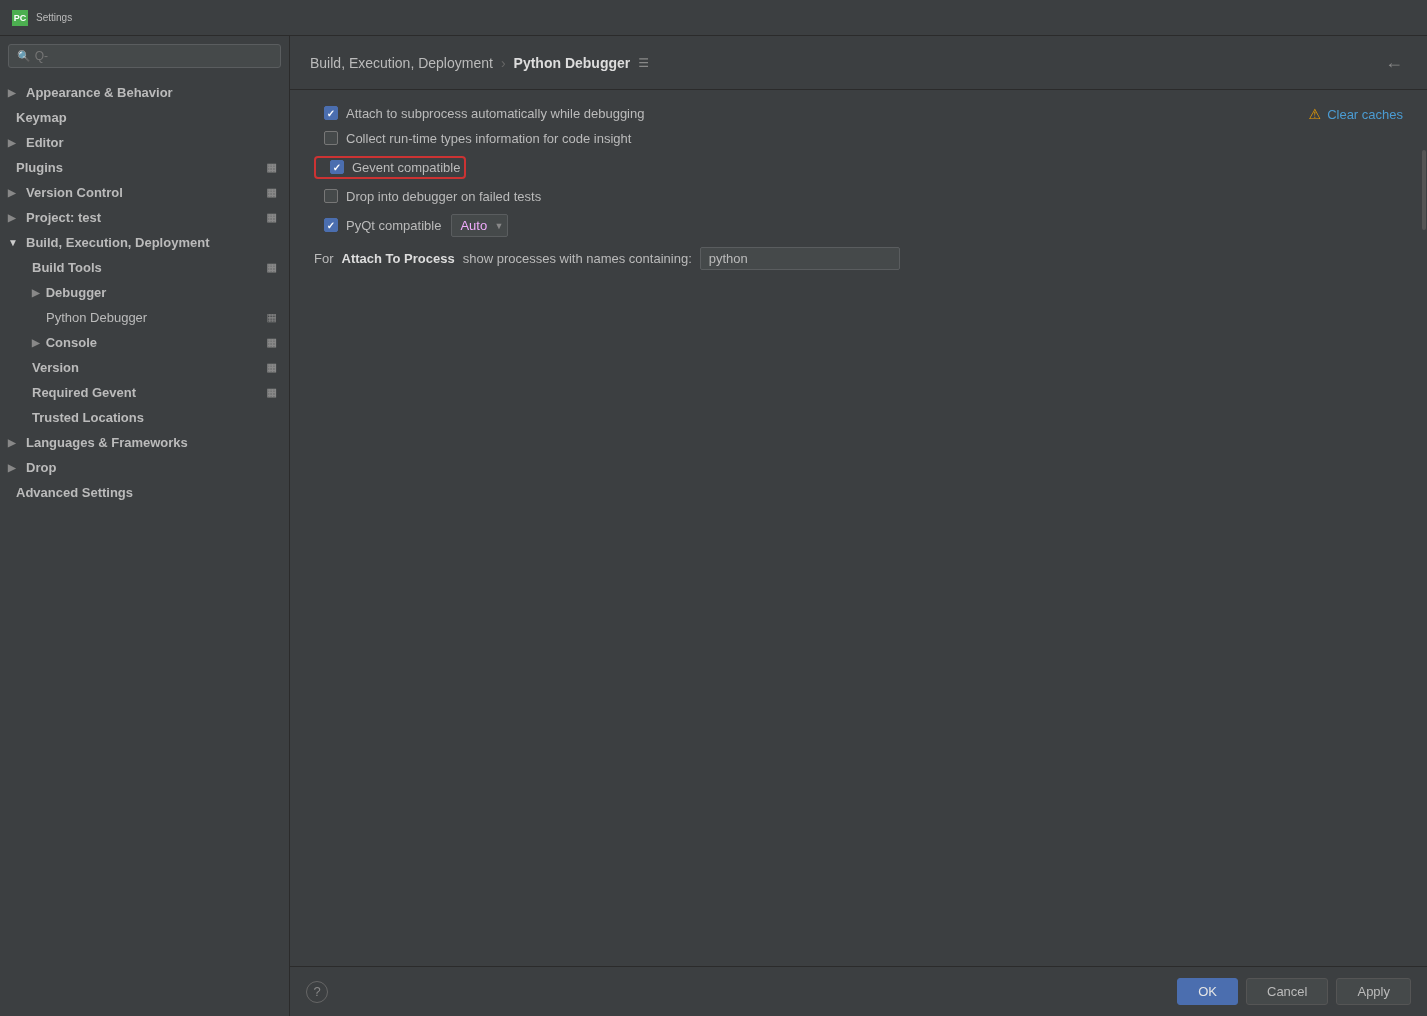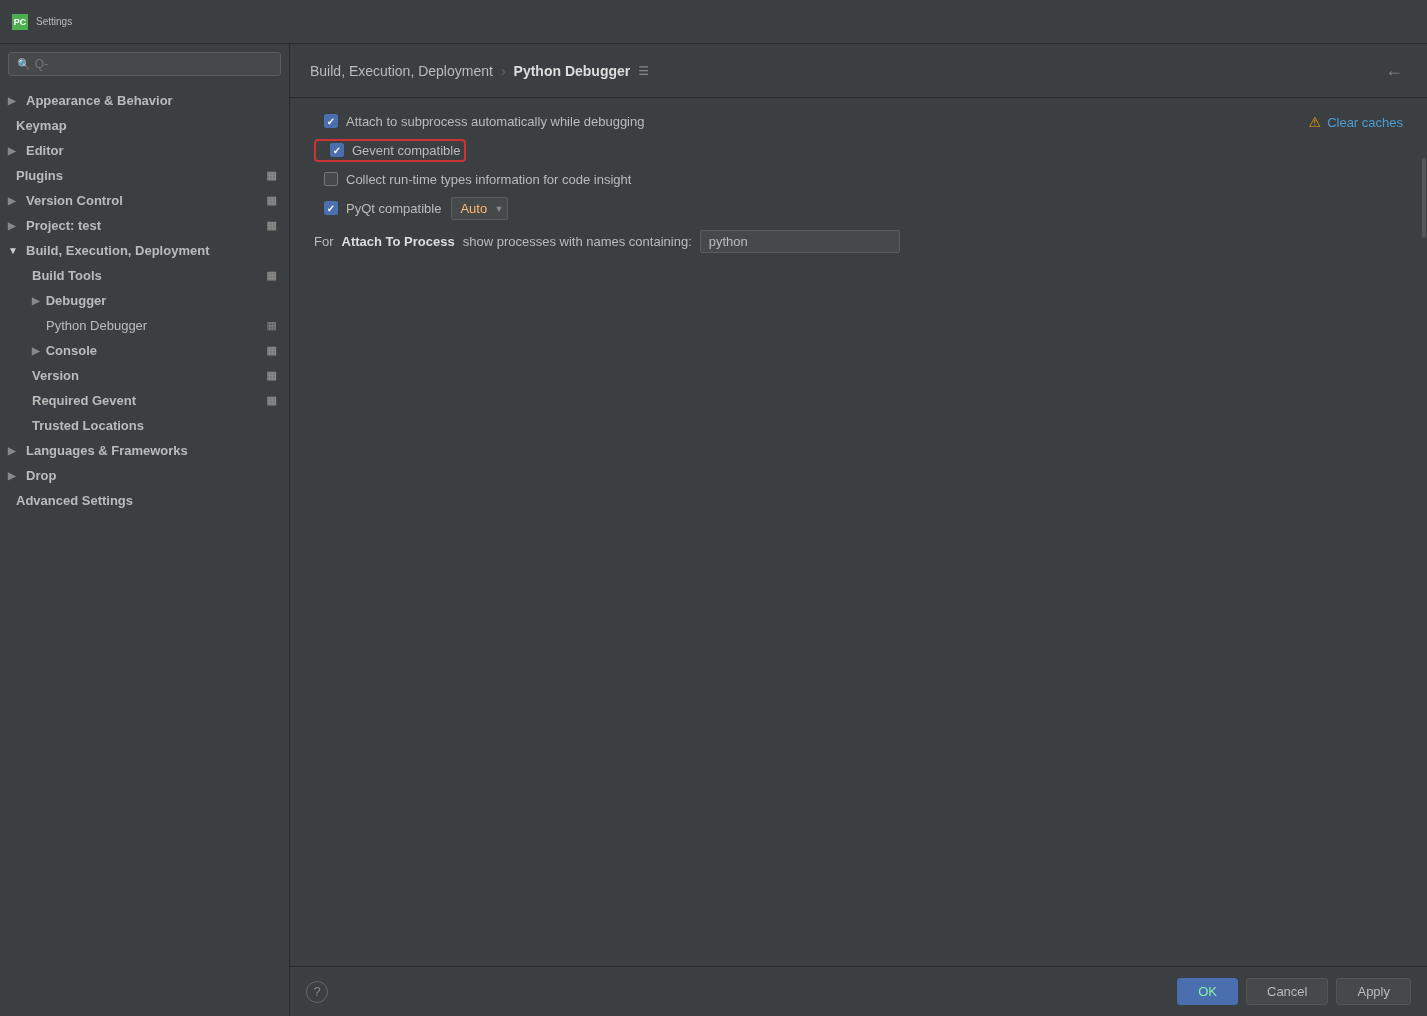--- a/index.html
+++ b/index.html
@@ -14,21 +14,21 @@
       display: flex;
       flex-direction: column;
     }
     .title-bar {
       background: #3c3f41;
       padding: 6px 12px;
       display: flex;
       align-items: center;
       gap: 8px;
       border-bottom: 1px solid #2b2b2b;
-      height: 44px;
+      height: 36px;
     }
     .title-bar-icon {
       width: 16px;
       height: 16px;
       background: #4caf50;
       display: flex;
       align-items: center;
       justify-content: center;
       font-size: 9px;
       color: white;
@@ -209,21 +209,21 @@
     }
     .pyqt-row {
       display: flex;
       align-items: center;
       gap: 10px;
       margin-bottom: 10px;
     }
     .select-box {
       background: #45494a;
       border: 1px solid #5a5d5f;
-      color: #fdba74;
+      color: #f0abfc;
       padding: 3px 20px 3px 8px;
       font-size: 13px;
       appearance: none;
       cursor: pointer;
       outline: none;
       border-radius: 2px;
       position: relative;
     }
     .select-wrapper {
       position: relative;
@@ -294,21 +294,21 @@
       border-radius: 3px;
       font-size: 13px;
       cursor: pointer;
       border: 1px solid #555;
       background: #45494a;
       color: #bbbbbb;
     }
     .btn.primary {
       background: #4b6eaf;
       border-color: #4b6eaf;
-      color: #86efac;
+      color: #e5e5e5;
     }
     .btn-group {
       display: flex;
       gap: 8px;
     }
     .help-icon {
       width: 22px;
       height: 22px;
       border-radius: 50%;
       border: 1px solid #666;
@@ -518,36 +518,42 @@
             <span class="clear-caches">Clear caches</span>
           </div>
 
           <div class="setting-row">
             <label class="checkbox-wrapper">
               <div class="checkbox checked"></div>
               <span class="checkbox-label">Attach to subprocess automatically while debugging</span>
             </label>
           </div>
 
+          <div class="setting-row">
+            <label class="checkbox-wrapper">
+              <div class="checkbox"></div>
+              <span class="checkbox-label">Collect run-time types information for code insight</span>
+            </label>
+          </div>
+
           <div class="setting-row" style="margin-bottom: 10px;">
             <div class="gevent-highlight">
               <label class="checkbox-wrapper">
                 <div class="checkbox checked"></div>
                 <span class="checkbox-label">Gevent compatible</span>
               </label>
             </div>
           </div>
 
           <div class="setting-row">
             <label class="checkbox-wrapper">
               <div class="checkbox"></div>
-              <span class="checkbox-label">Collect run-time types information for code insight</span>
+              <span class="checkbox-label">Drop into debugger on failed tests</span>
             </label>
           </div>
-
 
           <div class="pyqt-row" style="margin-top: 8px;">
             <label class="checkbox-wrapper">
               <div class="checkbox checked"></div>
               <span class="checkbox-label">PyQt compatible</span>
             </label>
             <div class="select-wrapper">
               <select class="select-box">
                 <option>Auto</option>
                 <option>v1</option>

